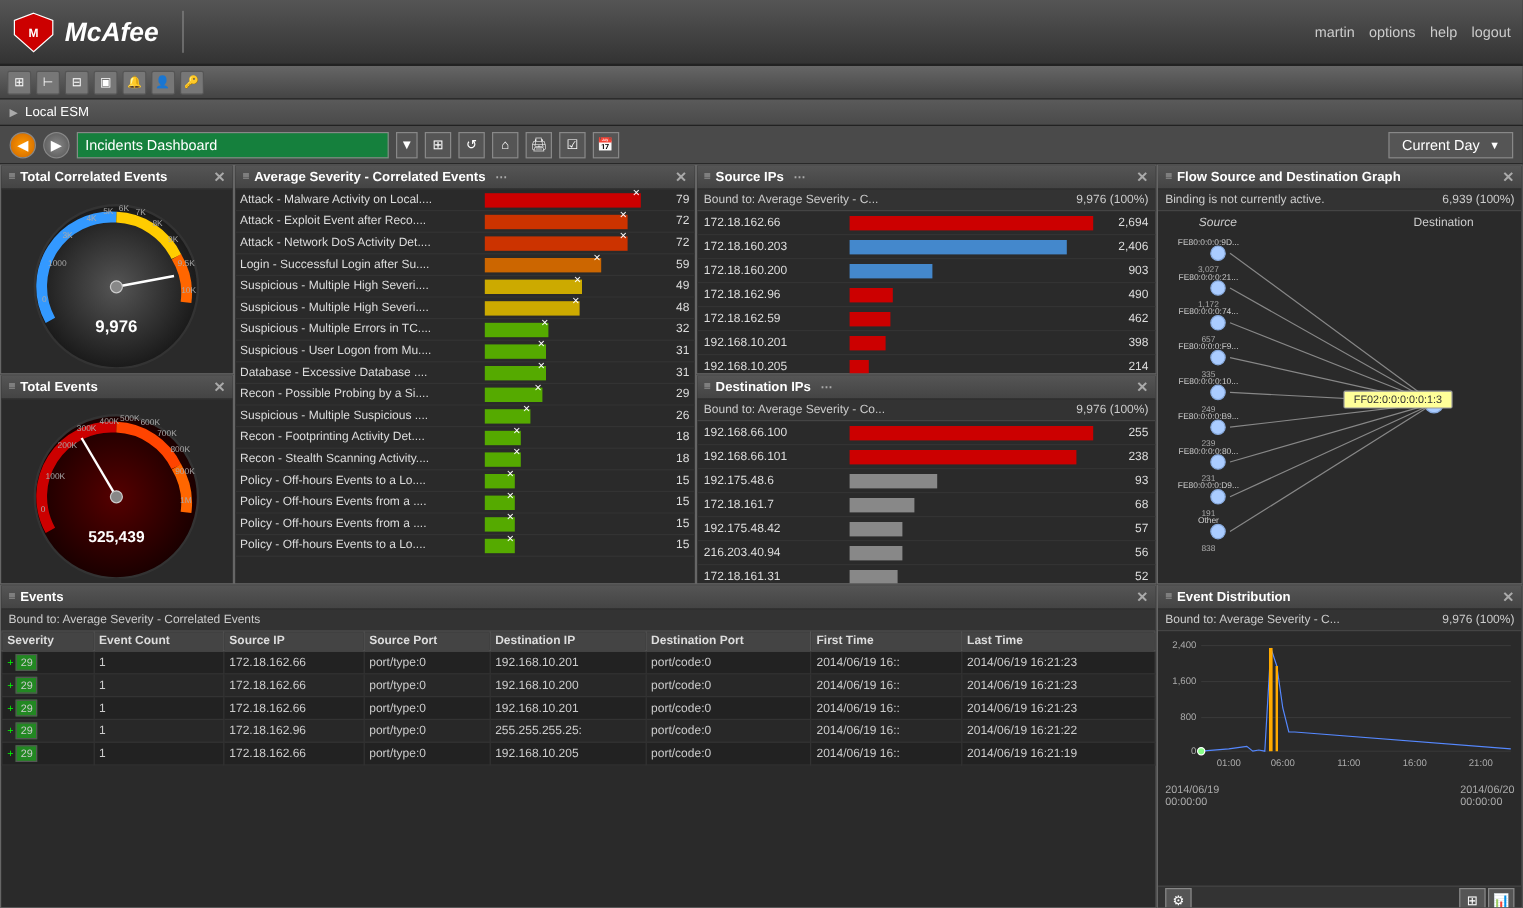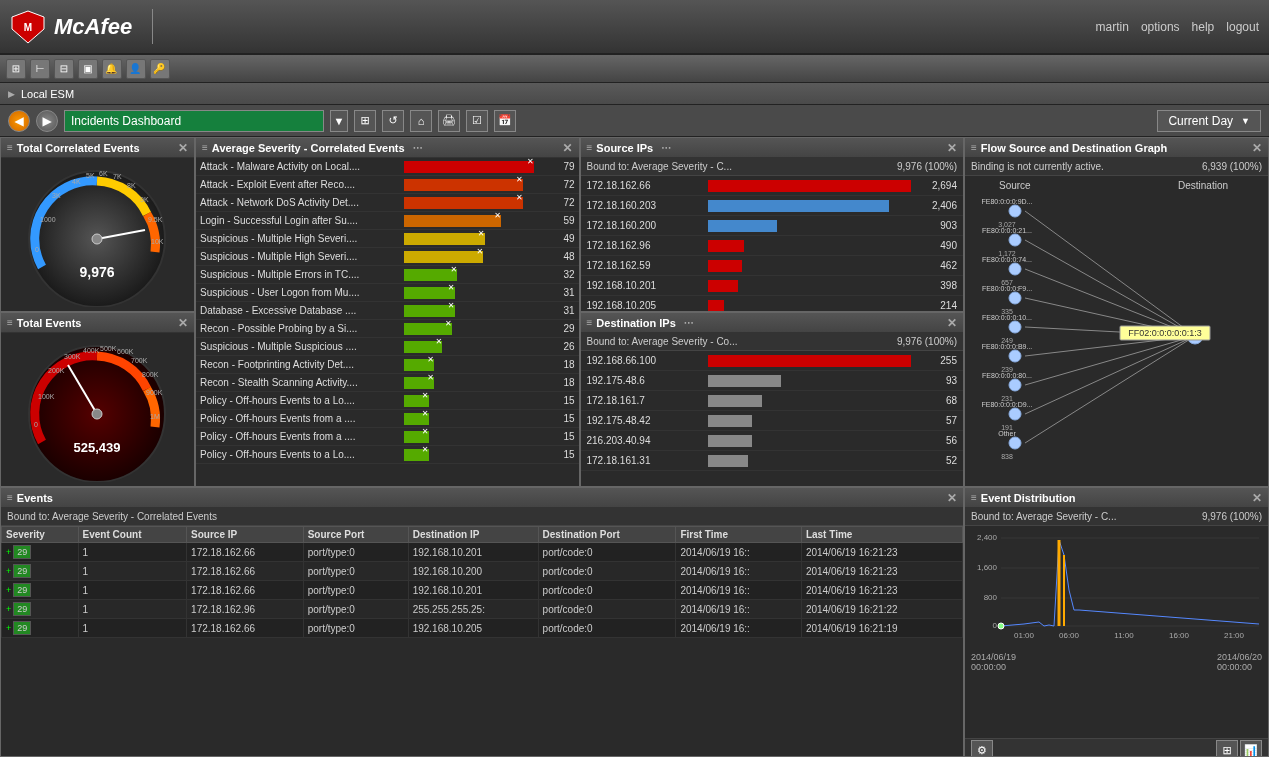--- a/index.html
+++ b/index.html
@@ -697,20 +697,27 @@
     </div>
     <div id="destIPsBody">
         <div class="ip-row">
     <span class="ip-label">192.168.66.100</span>
     <div class="ip-bar-container">
       <div class="ip-bar-fill" style="width:100%; background:#cc0000;"></div>
     </div>
     <span class="ip-count">255</span>
   </div>
         <div class="ip-row">
+    <span class="ip-label">192.168.66.101</span>
+    <div class="ip-bar-container">
+      <div class="ip-bar-fill" style="width:93%; background:#cc0000;"></div>
+    </div>
+    <span class="ip-count">238</span>
+  </div>
+        <div class="ip-row">
     <span class="ip-label">192.175.48.6</span>
     <div class="ip-bar-container">
       <div class="ip-bar-fill" style="width:36%; background:#888;"></div>
     </div>
     <span class="ip-count">93</span>
   </div>
         <div class="ip-row">
     <span class="ip-label">172.18.161.7</span>
     <div class="ip-bar-container">
       <div class="ip-bar-fill" style="width:27%; background:#888;"></div>
@@ -746,21 +753,21 @@
     <div class="panel-header">
       <span class="panel-header-icon">≡</span>
       <span>Flow Source and Destination Graph</span>
       <span class="panel-close">✕</span>
     </div>
     <div class="panel-sub-header">
       <span>Binding is not currently active.</span>
       <span>6,939 (100%)</span>
     </div>
     <div style="padding:4px; font-size:10px; color:#ccc; display:flex; justify-content:space-between; padding-bottom:0;">
-      <span style="margin-left:30px;">Source</span>
+      <span style="margin-left:30px;font-style:italic;">Source</span>
       <span style="margin-right:36px;">Destination</span>
     </div>
     <svg id="flowSVG" width="303" height="290" viewBox="0 0 303 290">
 
       <g id="sourceNodes">
           <circle cx="50" cy="20" r="6" fill="#aaccff" stroke="#88aadd"></circle>
           <text x="42" y="13" fill="#ccc" font-size="7" text-anchor="middle">FE80:0:0:0:9D...</text>
           <text x="42" y="36" fill="#aaa" font-size="7" text-anchor="middle">3,027</text>
           <circle cx="50" cy="49" r="6" fill="#aaccff" stroke="#88aadd"></circle>
           <text x="42" y="42" fill="#ccc" font-size="7" text-anchor="middle">FE80:0:0:0:21...</text>

